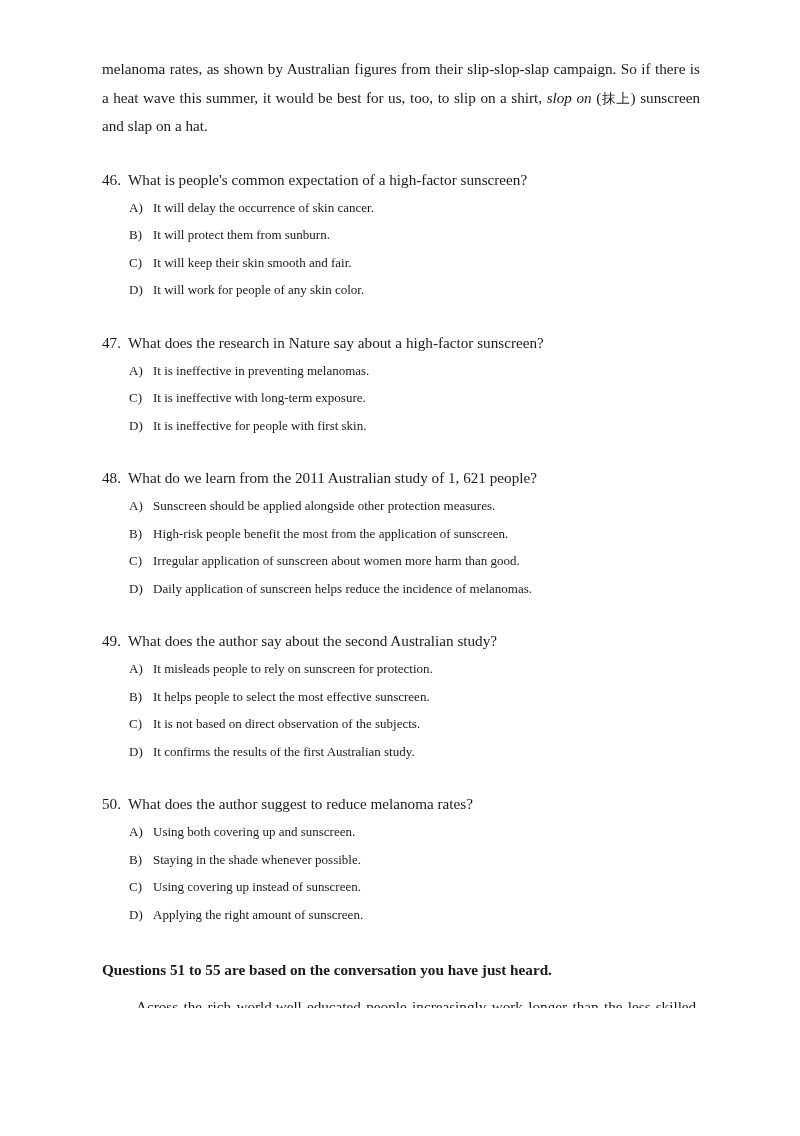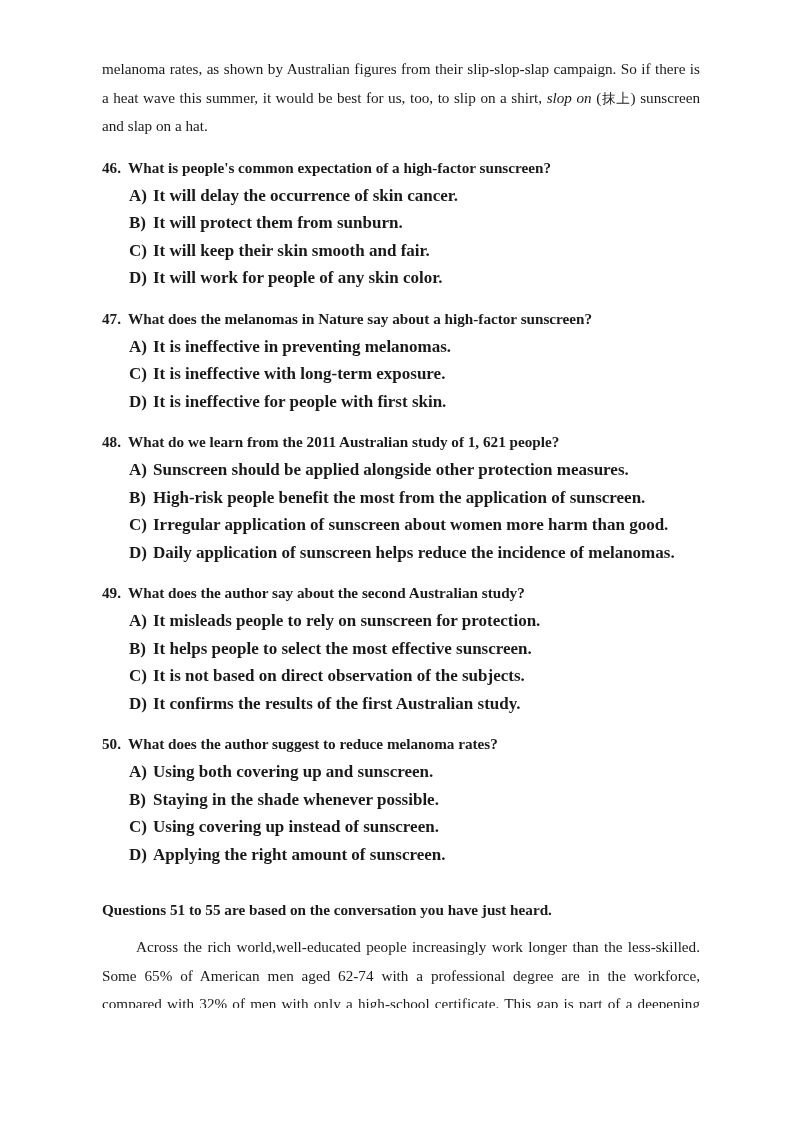--- a/index.html
+++ b/index.html
@@ -30,41 +30,40 @@
     text-justify: inter-word;
     margin: 0;
   }
   .para-continued {
     text-indent: 0;
   }
   .para-indent {
     text-indent: 34px;
   }
   .qblock {
-    margin-top: 13px;
-    font-weight: bold;
+    margin-top: 25px;
   }
   .qstem {
     font-size: 15.2px;
     line-height: 28px;
     text-align: left;
     margin: 0;
     padding-left: 0;
   }
   .qnum {
     display: inline-block;
     min-width: 26px;
   }
   .options {
     margin: 0;
     padding: 0;
     list-style: none;
   }
   .option {
-    font-size: 17px;
+    font-size: 13px;
     line-height: 27.5px;
     padding-left: 27px;
     white-space: nowrap;
   }
   .opt-letter {
     display: inline-block;
     min-width: 24px;
   }
   .section-heading {
     font-weight: bold;
@@ -100,21 +99,21 @@
     <p class="qstem"><span class="qnum">46.</span><span>What is people's common expectation of a high-factor sunscreen?</span></p>
     <ul class="options">
       <li class="option"><span class="opt-letter">A)</span><span>It will delay the occurrence of skin cancer.</span></li>
       <li class="option"><span class="opt-letter">B)</span><span>It will protect them from sunburn.</span></li>
       <li class="option"><span class="opt-letter">C)</span><span>It will keep their skin smooth and fair.</span></li>
       <li class="option"><span class="opt-letter">D)</span><span>It will work for people of any skin color.</span></li>
     </ul>
   </div>
 
   <div class="qblock">
-    <p class="qstem"><span class="qnum">47.</span><span>What does the melanomas in Nature say about a high-factor sunscreen?</span></p>
+    <p class="qstem"><span class="qnum">47.</span><span>What does the research in Nature say about a high-factor sunscreen?</span></p>
     <ul class="options">
       <li class="option"><span class="opt-letter">A)</span><span>It is ineffective in preventing melanomas.</span></li>
       <li class="option"><span class="opt-letter">C)</span><span>It is ineffective with long-term exposure.</span></li>
       <li class="option"><span class="opt-letter">D)</span><span>It is ineffective for people with first skin.</span></li>
     </ul>
   </div>
 
   <div class="qblock">
     <p class="qstem"><span class="qnum">48.</span><span>What do we learn from the 2011 Australian study of 1, 621 people?</span></p>
     <ul class="options">

